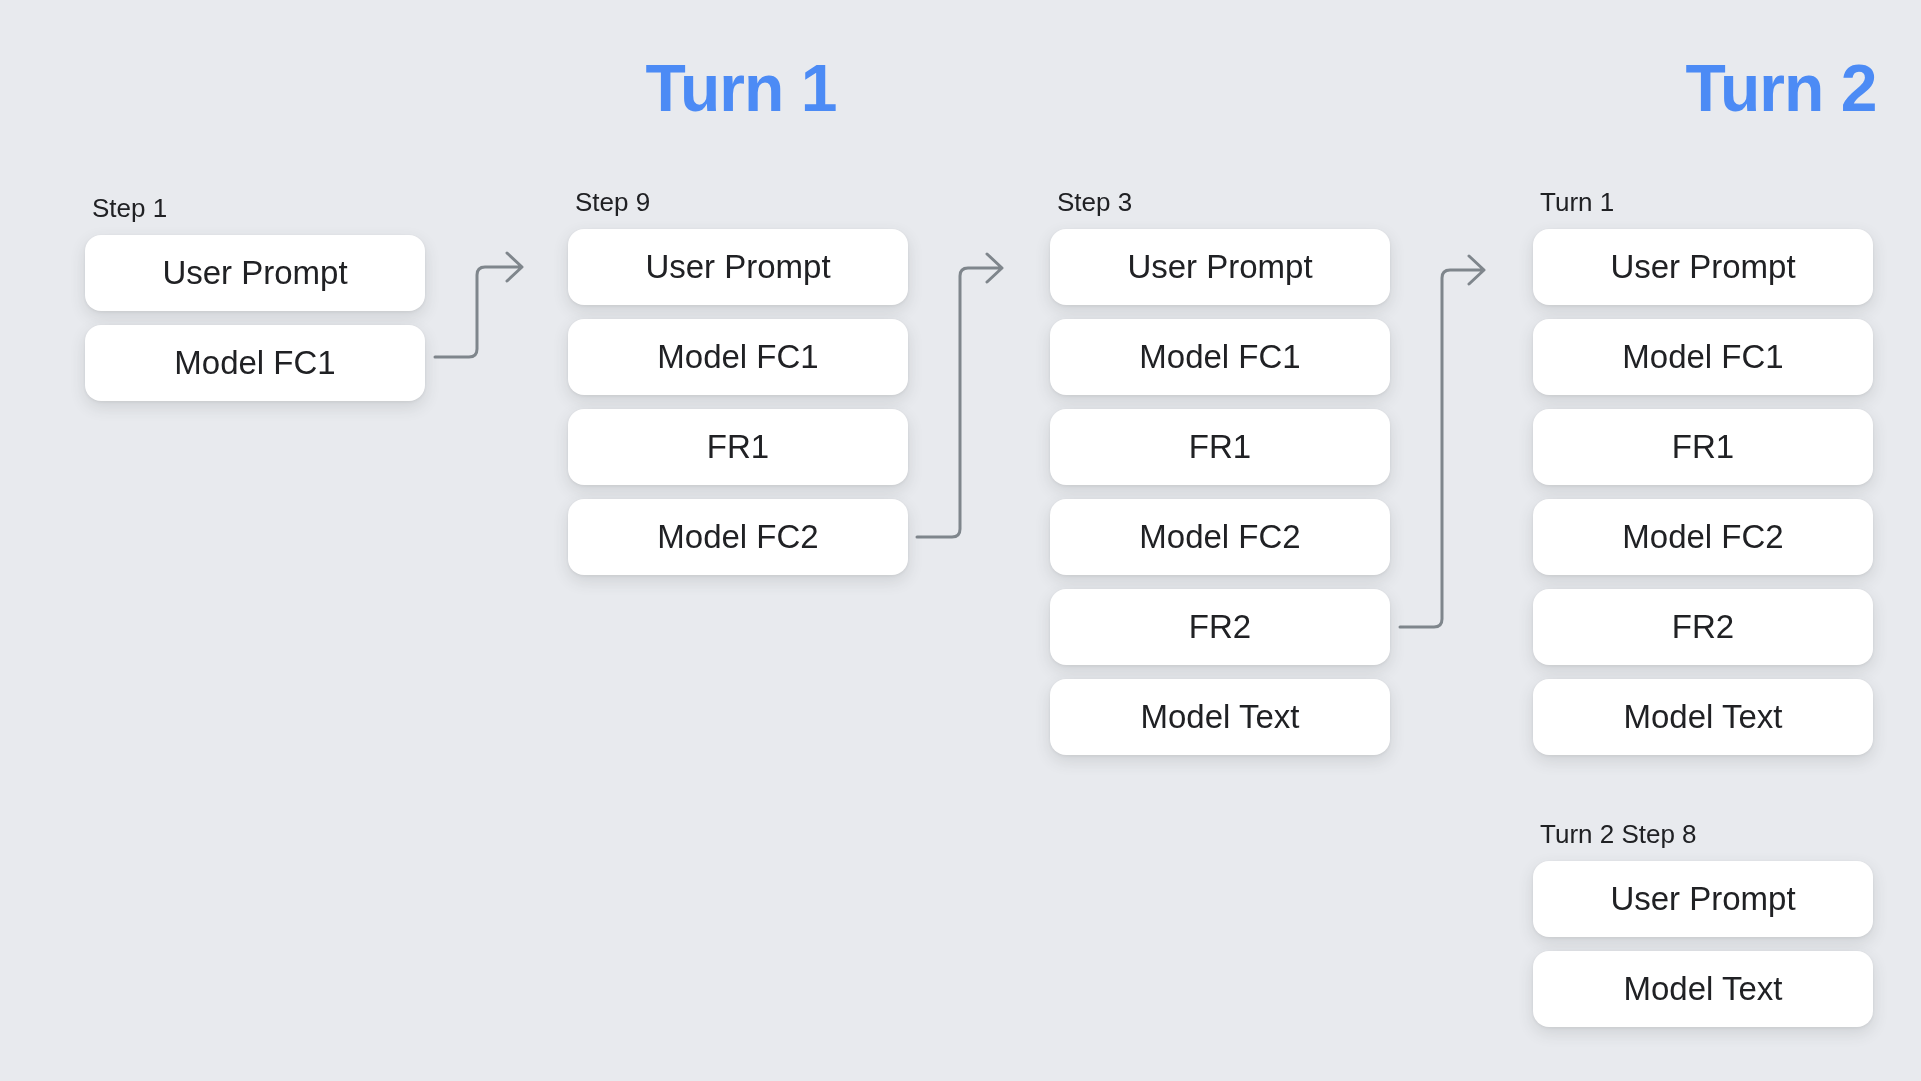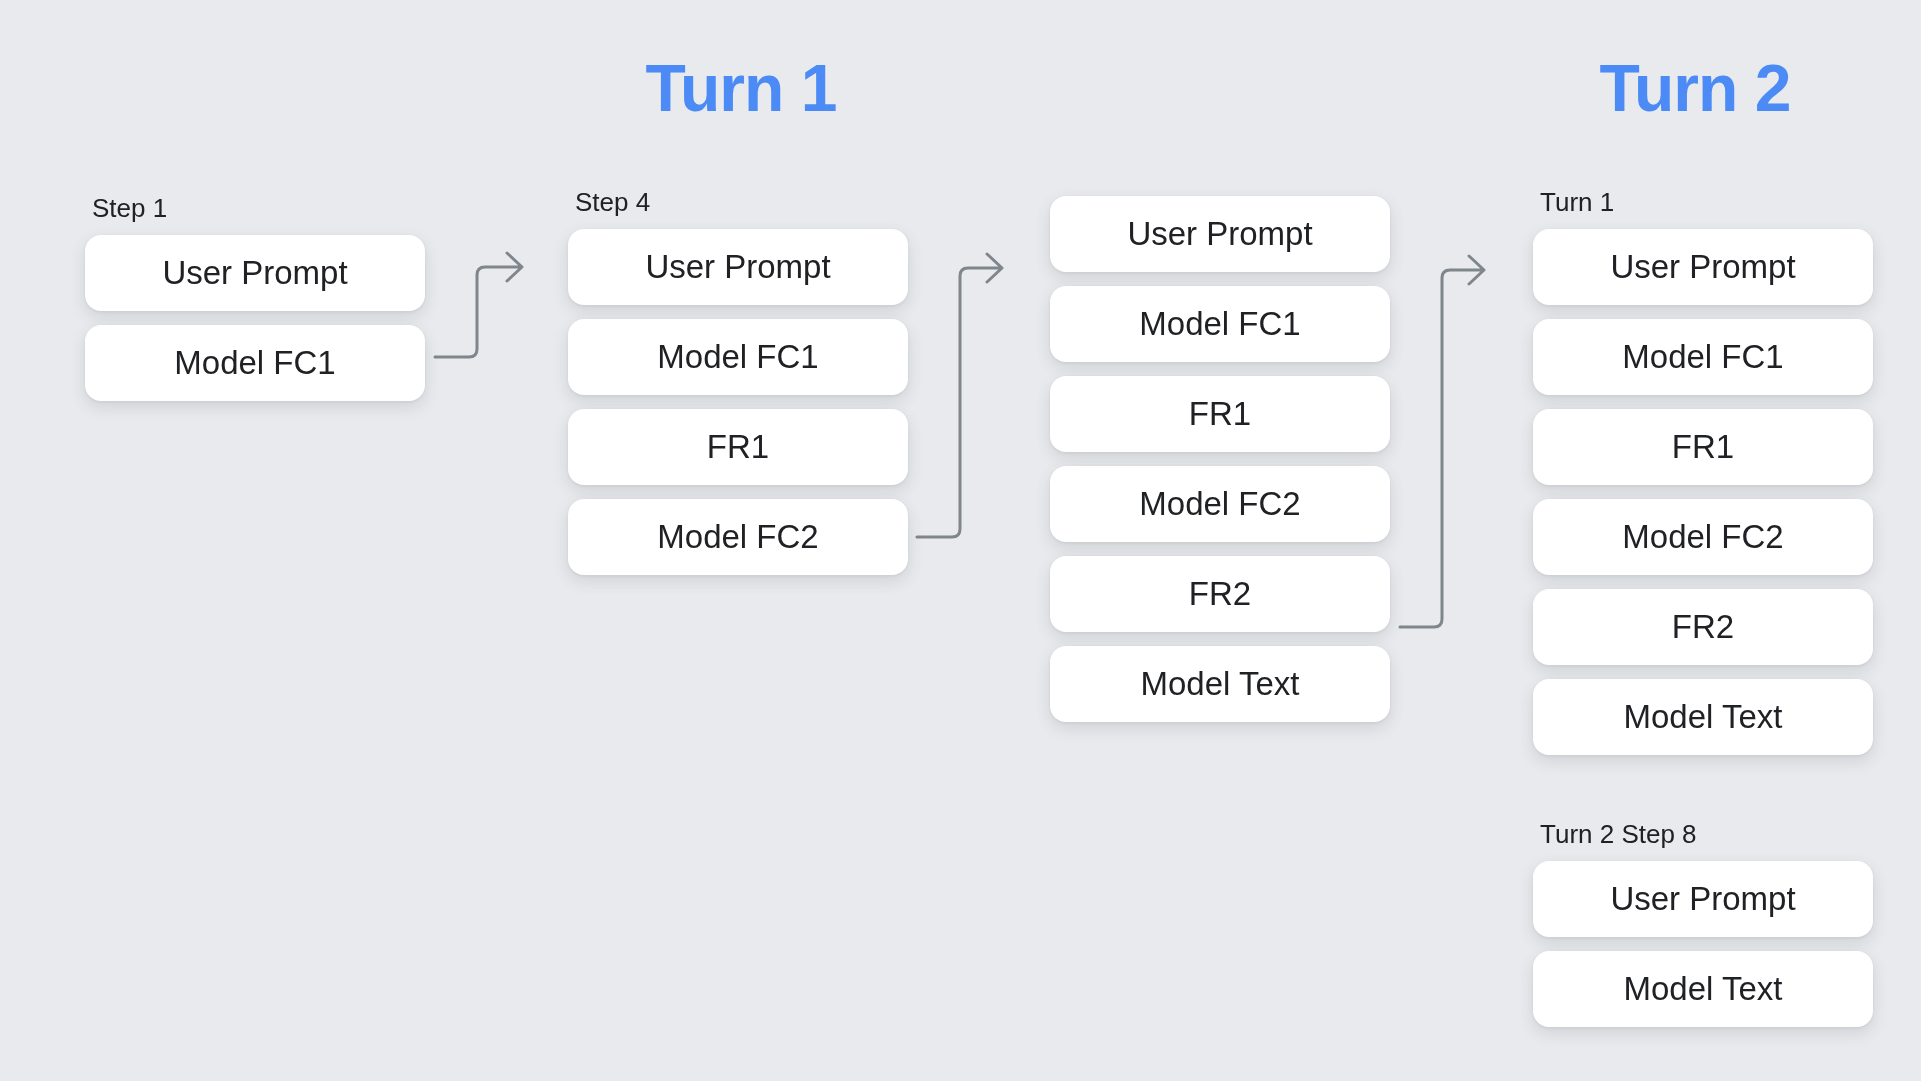--- a/index.html
+++ b/index.html
@@ -79,21 +79,21 @@
     stroke-linecap:round;
     stroke-linejoin:round;
   }
 </style>
 </head>
 <body>
 
 <div class="canvas">
 
   <div class="big-heading" style="left:741px;top:55px;">Turn 1</div>
-  <div class="big-heading" style="left:1695px;top:55px;">Turn 2</div>
+  <div class="big-heading" style="left:1781px;top:55px;">Turn 2</div>
 
   <svg class="arrows" width="1921" height="1081" viewBox="0 0 1921 1081">
     <path d="M 435 357 L 469 357 Q 477 357 477 349 L 477 275 Q 477 267 485 267 L 521 267 M 507 253 L 522 267 L 507 281"></path>
     <path d="M 917 537 L 952 537 Q 960 537 960 529 L 960 276 Q 960 268 968 268 L 1001 268 M 987 254 L 1002 268 L 987 282"></path>
     <path d="M 1400 627 L 1434 627 Q 1442 627 1442 619 L 1442 278 Q 1442 270 1450 270 L 1483 270 M 1469 256 L 1484 270 L 1469 284"></path>
   </svg>
 
   <div class="group" style="left:47px;top:192px;">
     <div class="group-label">Step 1</div>
     <div class="rows">
@@ -102,21 +102,21 @@
         <div class="card">User Prompt</div>
       </div>
       <div class="row">
         <div class="bar" data-color="yellow"></div>
         <div class="card">Model FC1</div>
       </div>
     </div>
   </div>
 
   <div class="group" style="left:530px;top:186px;">
-    <div class="group-label">Step 4</div>
+    <div class="group-label">Step 9</div>
     <div class="rows">
       <div class="row">
         <div class="bar" data-color="blue"></div>
         <div class="card">User Prompt</div>
       </div>
       <div class="row">
         <div class="bar" data-color="yellow"></div>
         <div class="card">Model FC1</div>
       </div>
       <div class="row">
@@ -124,20 +124,21 @@
         <div class="card">FR1</div>
       </div>
       <div class="row">
         <div class="bar" data-color="yellow"></div>
         <div class="card">Model FC2</div>
       </div>
     </div>
   </div>
 
   <div class="group" style="left:1012px;top:186px;">
+    <div class="group-label">Step 3</div>
     <div class="rows">
       <div class="row">
         <div class="bar" data-color="blue"></div>
         <div class="card">User Prompt</div>
       </div>
       <div class="row">
         <div class="bar" data-color="yellow"></div>
         <div class="card">Model FC1</div>
       </div>
       <div class="row">

